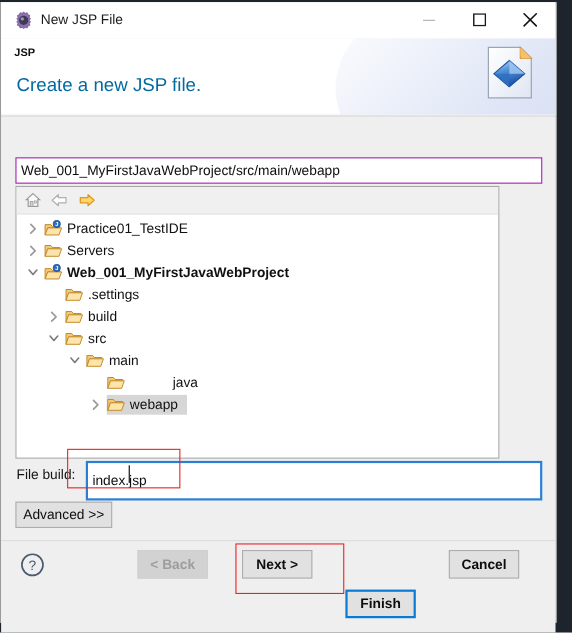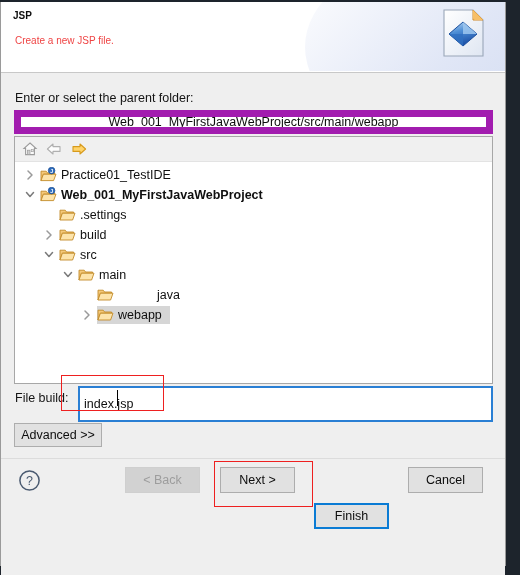--- a/index.html
+++ b/index.html
@@ -85,22 +85,22 @@
     left: 12px;
     top: 8px;
     font-size: 10px;
     font-weight: bold;
     color: #0e0e0e;
   }
   .header-sub {
     position: absolute;
     left: 14px;
     top: 33px;
-    font-size: 10px;
-    color: #ef4444;
+    font-size: 17px;
+    color: #0369a1;
   }
   .header-icon {
     position: absolute;
     right: 12px;
     top: 0px;
     width: 62px;
     height: 62px;
   }
   .header-rule {
     height: 1px;
@@ -132,31 +132,30 @@
     font-size: 12.5px;
     color: #0d0d0d;
     padding: 0 4px;
     outline: none;
   }
   #input-parent {
     left: 13px;
     top: 37px;
     width: 479px;
     height: 24px;
-    border: 7px solid #a21caf;
+    border: 1px solid #a21caf;
     line-height: 22px;
-    text-align: center;
   }
 
   
   #tree-panel {
     position: absolute;
     left: 13px;
     top: 63px;
-    width: 479px;
+    width: 440px;
     height: 248px;
     box-sizing: border-box;
     border: 1px solid #a7a7a7;
     background: #ffffff;
     overflow: hidden;
   }
   .tree-toolbar {
     height: 24px;
     background: #f0f0f0;
     border-bottom: 1px solid #e3e3e3;
@@ -261,23 +260,24 @@
     position: absolute;
     left: 17px;
     top: 396px;
     width: 23px;
     height: 23px;
     cursor: default;
   }
   .footer-btn {
     position: absolute;
     top: 394px;
-    width: 75px;
+    width: 64px;
     height: 26px;
     line-height: 24px;
+    font-weight: bold;
   }
   #btn-back   { left: 124px; color: #9d9d9d; background: #d2d2d2; border-color: #cfcfcf; }
   #btn-next   { left: 219px; }
   #btn-finish { left: 313px; border: 2px solid #0a7bd4; background: #e1e1e1; line-height: 22px; margin-top: 36px; }
   #btn-cancel { left: 407px; }
 
   
   .annot {
     position: absolute;
     border: 1.5px solid #ee2020;
@@ -285,20 +285,50 @@
     pointer-events: none;
   }
   #annot-filename { left: 60px; top: 302px; width: 103px; height: 36px; }
   #annot-next     { left: 213px; top: 388px; width: 99px; height: 46px; }
 </style>
 </head>
 <body>
 
 <div id="dialog">
 
+  <div class="titlebar">
+    <span class="title-icon">
+      <svg width="17" height="17" viewBox="0 0 17 17">
+        <path d="M8.5 1 L10 2.1 L11.8 1.6 L12.4 3.4 L14.2 4 L13.7 5.8 L14.8 7.3 L13.4 8.5
+                 L14.8 9.7 L13.7 11.2 L14.2 13 L12.4 13.6 L11.8 15.4 L10 14.9 L8.5 16
+                 L7 14.9 L5.2 15.4 L4.6 13.6 L2.8 13 L3.3 11.2 L2.2 9.7 L3.6 8.5
+                 L2.2 7.3 L3.3 5.8 L2.8 4 L4.6 3.4 L5.2 1.6 L7 2.1 Z" fill="#8e6fae" stroke="#6b4f8a" stroke-width=".6"></path>
+        <circle cx="8.5" cy="8.5" r="4.2" fill="#3b3b58"></circle>
+        <circle cx="7.3" cy="7.2" r="1.5" fill="#bdb6d6" opacity=".75"></circle>
+      </svg>
+    </span>
+    <span class="title-text">New JSP File</span>
+
+    <div class="win-btn" id="btn-min">
+      <svg width="11" height="11" viewBox="0 0 11 11">
+          <line x1="0" y1="6" x2="11" y2="6" stroke="#b8b8b8" stroke-width="1.2"></line>
+        </svg>
+    </div>
+    <div class="win-btn" id="btn-max">
+      <svg width="12" height="12" viewBox="0 0 12 12">
+          <rect x="0.7" y="0.7" width="10.6" height="10.6" fill="none" stroke="#1a1a1a" stroke-width="1.3"></rect>
+        </svg>
+    </div>
+    <div class="win-btn" id="btn-close">
+      <svg width="13" height="13" viewBox="0 0 13 13">
+        <line x1="0.5" y1="0.5" x2="12.5" y2="12.5" stroke="#111" stroke-width="1.4"></line>
+        <line x1="12.5" y1="0.5" x2="0.5" y2="12.5" stroke="#111" stroke-width="1.4"></line>
+      </svg>
+    </div>
+  </div>
 
   <div class="header">
     <div class="header-sheen"></div>
     <div class="header-title">JSP</div>
     <div class="header-sub">Create a new JSP file.</div>
     <span class="header-icon">
       <svg width="62" height="62" viewBox="0 0 62 62">
         <defs>
           <linearGradient id="diaG" x1="0" y1="0" x2="0.3" y2="1">
             <stop offset="0%" stop-color="#bcd9f5"></stop>
@@ -316,21 +346,20 @@
         <polygon points="32,20 46,32 32,44 18,32" fill="url(#diaG)" stroke="#1a4f9e" stroke-width="1"></polygon>
         <polygon points="32,20 46,32 32,32" fill="#9ec7ee" opacity=".85"></polygon>
         <polygon points="18,32 32,32 32,44" fill="#2f6fc0" opacity=".8"></polygon>
       </svg>
     </span>
   </div>
   <div class="header-rule"></div>
 
   <div class="body">
 
-    <div class="lbl" id="lbl-parent">Enter or select the parent folder:</div>
     <input class="textbox" id="input-parent" type="text" value="Web_001_MyFirstJavaWebProject/src/main/webapp" style="">
 
     <div id="tree-panel">
       <div class="tree-toolbar">
         <span class="tb-icon" id="tb-home">
           <svg width="18" height="18" viewBox="0 0 18 18">
             <path d="M9 3 L15 8.4 H13.4 V14.6 H4.6 V8.4 H3 Z" fill="#fafafa" stroke="#9b9b9b" stroke-width="1.1"></path>
             <rect x="6.4" y="10.2" width="2.6" height="4.4" fill="#cfcfcf" stroke="#9b9b9b" stroke-width=".7"></rect>
             <rect x="10.2" y="9.6" width="2.1" height="2.1" fill="#e6e6e6" stroke="#9b9b9b" stroke-width=".6"></rect>
           </svg>
@@ -354,20 +383,30 @@
             <span class="ico" style="left: 25px;"><svg width="17" height="16" viewBox="0 0 17 16">
                 <path d="M1 4.2 H6.2 L7.6 6 H14.6 V7.2 H3.4 L1 13.6 Z" fill="#f4c97a" stroke="#c38b28" stroke-width=".9" stroke-linejoin="round"></path>
                 <path d="M3.4 7.2 H16 L13.6 13.6 H1 Z" fill="#fde4ab" stroke="#c38b28" stroke-width=".9" stroke-linejoin="round"></path>
                 <circle cx="11.6" cy="3.6" r="3.3" fill="#2f6fc0" stroke="#1b4a8e" stroke-width=".7"></circle>
                 <text x="11.6" y="5.7" text-anchor="middle" font-family="Liberation Sans, sans-serif" font-size="5.2" font-weight="bold" fill="#ffffff">J</text>
               </svg></span>
             <span class="lab" style="left: 46px;">Practice01_TestIDE</span>
           </div>
           <div class="tree-row">
             <span class="twisty" style="left: 8px;"><svg width="14" height="20" viewBox="0 0 14 20">
+                <path d="M5 6 L9 10 L5 14" fill="none" stroke="#9a9a9a" stroke-width="1.5" stroke-linecap="round" stroke-linejoin="round"></path>
+              </svg></span>
+            <span class="ico" style="left: 25px;"><svg width="17" height="16" viewBox="0 0 17 16">
+                <path d="M1 3.2 H6.2 L7.6 5 H14.6 V6.2 H3.4 L1 13 Z" fill="#f4c97a" stroke="#c38b28" stroke-width=".9" stroke-linejoin="round"></path>
+                <path d="M3.4 6.2 H16 L13.6 13 H1 Z" fill="#fde4ab" stroke="#c38b28" stroke-width=".9" stroke-linejoin="round"></path>
+              </svg></span>
+            <span class="lab" style="left: 46px;">Servers</span>
+          </div>
+          <div class="tree-row">
+            <span class="twisty" style="left: 8px;"><svg width="14" height="20" viewBox="0 0 14 20">
                 <path d="M3.5 7.5 L7 11.5 L10.5 7.5" fill="none" stroke="#7a7a7a" stroke-width="1.5" stroke-linecap="round" stroke-linejoin="round"></path>
               </svg></span>
             <span class="ico" style="left: 25px;"><svg width="17" height="16" viewBox="0 0 17 16">
                 <path d="M1 4.2 H6.2 L7.6 6 H14.6 V7.2 H3.4 L1 13.6 Z" fill="#f4c97a" stroke="#c38b28" stroke-width=".9" stroke-linejoin="round"></path>
                 <path d="M3.4 7.2 H16 L13.6 13.6 H1 Z" fill="#fde4ab" stroke="#c38b28" stroke-width=".9" stroke-linejoin="round"></path>
                 <circle cx="11.6" cy="3.6" r="3.3" fill="#2f6fc0" stroke="#1b4a8e" stroke-width=".7"></circle>
                 <text x="11.6" y="5.7" text-anchor="middle" font-family="Liberation Sans, sans-serif" font-size="5.2" font-weight="bold" fill="#ffffff">J</text>
               </svg></span>
             <span class="lab" style="left: 46px; font-weight: bold;">Web_001_MyFirstJavaWebProject</span>
           </div>

